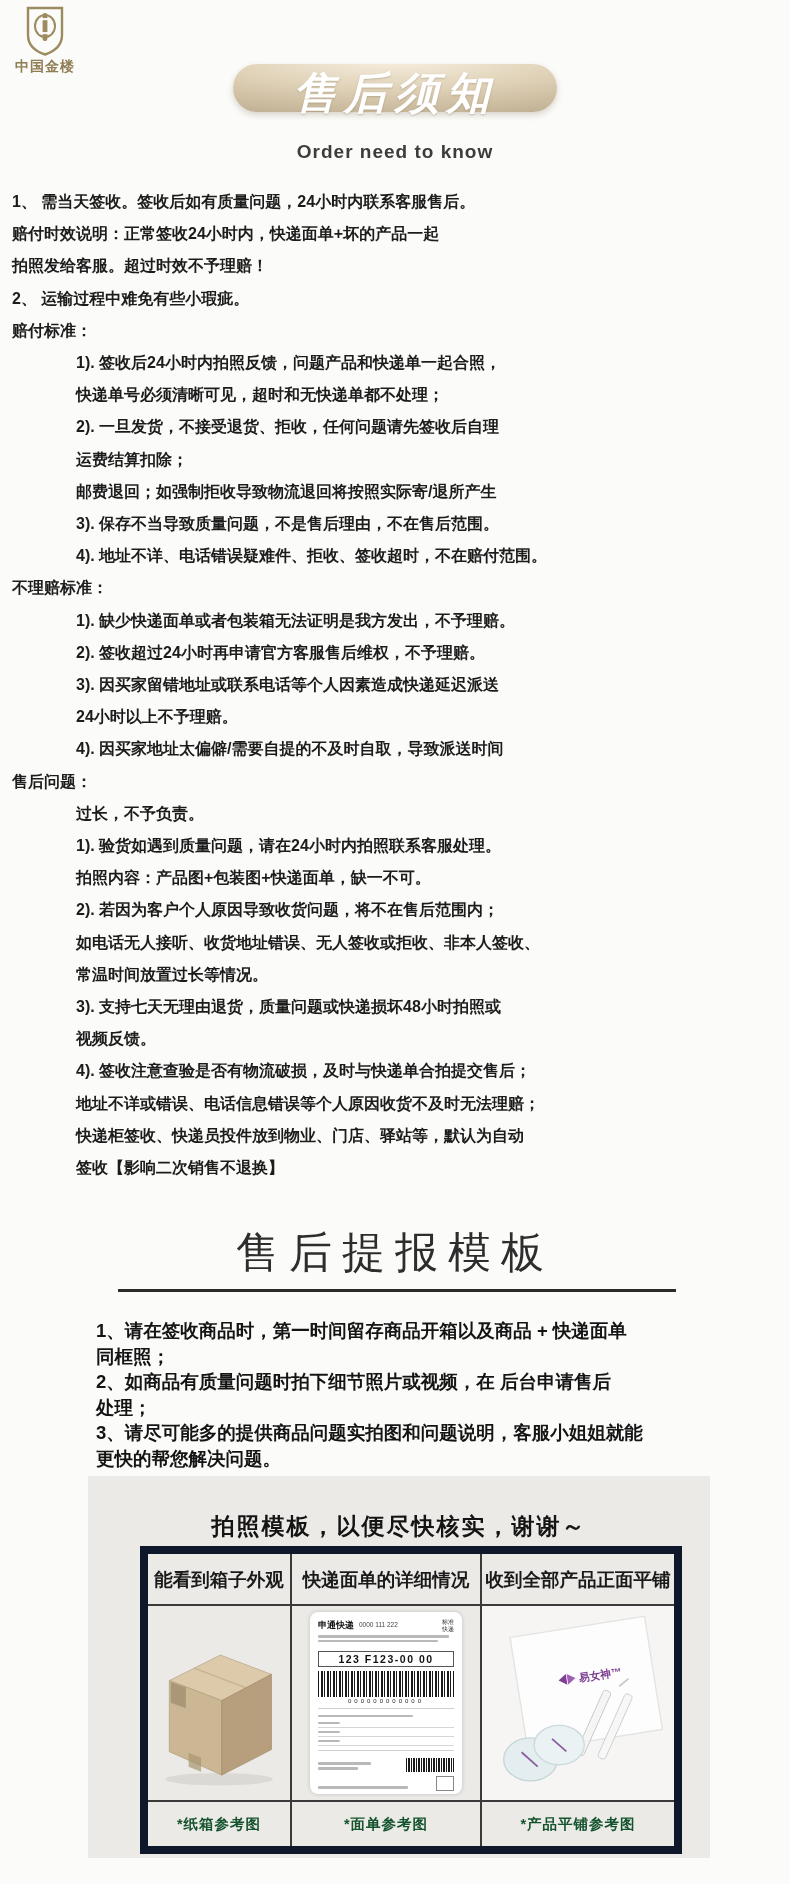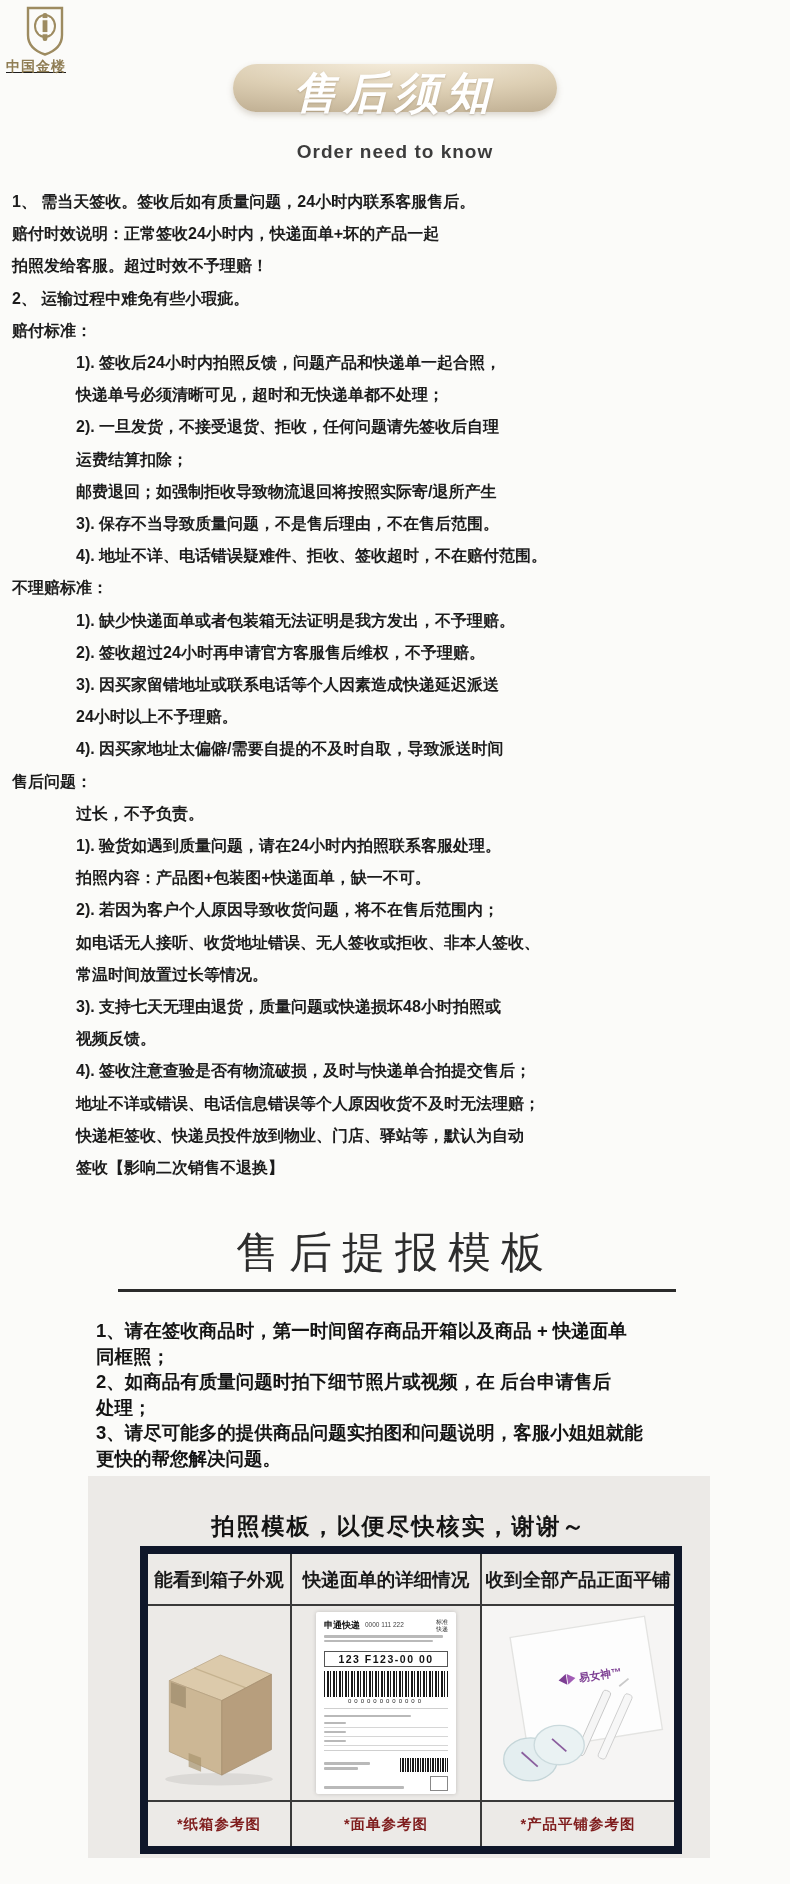--- a/index.html
+++ b/index.html
@@ -3,21 +3,21 @@
 <meta charset="utf-8">
 <style>
   html,body{margin:0;padding:0;}
   body{
     width:790px;height:1884px;position:relative;overflow:hidden;
     background:#fbfbf9;
     font-family:"Liberation Sans","DejaVu Sans",sans-serif;
     color:#1d1d1d;
   }
   
-  .brand{position:absolute;top:6px;left:6px;width:78px;text-decoration:underline;}
+  .brand{position:absolute;top:6px;left:6px;width:78px;text-align:center;}
   .brand svg{display:block;margin:0 auto;}
   .brand-name{margin-top:2px;font-size:14px;letter-spacing:1px;color:#8f7d54;font-weight:600;}
   
   .pill{
     position:absolute;top:64px;left:50%;transform:translateX(-50%);
     width:324px;height:48px;border-radius:34px;
     background:radial-gradient(130% 150% at 50% -10%, #f7efdf 0%, #ddcfb4 45%, #b2a083 100%);
     box-shadow:0 3px 6px rgba(120,100,70,.25);
     display:flex;align-items:flex-start;justify-content:center;font-style:italic;
   }
@@ -40,24 +40,24 @@
   .panel-title{padding-top:20px;text-align:center;font-size:23px;font-weight:bold;
     color:#141414;letter-spacing:2px;margin-top:15px;}
   .ptable{position:absolute;top:70px;left:52px;width:526px;height:292px;
     border:8px solid #0f172a;display:grid;
     grid-template-columns:144px 190px 1fr;grid-template-rows:52px 1fr 44px;}
   .cell{border-right:2px solid #3a3a3a;border-bottom:2px solid #3a3a3a;
     display:flex;align-items:center;justify-content:center;overflow:hidden;}
   .cell.last-col{border-right:none;}
   .cell.last-row{border-bottom:none;}
   .th{font-size:18.5px;font-weight:bold;color:#1a1a1a;}
-  .cap{font-size:14.5px;font-weight:bold;color:#7f1d1d;letter-spacing:1px;}
+  .cap{font-size:14.5px;font-weight:bold;color:#14532d;letter-spacing:1px;}
   .photo-white{background:#f6f5f4;}
   
-  .label-card{width:140px;height:182px;background:#ffffff;border-radius:2px;
+  .label-card{width:152px;height:182px;background:#ffffff;border-radius:8px;
     box-shadow:0 0 4px rgba(0,0,0,.18);padding:7px 8px;box-sizing:border-box;}
   .lab-row1{display:flex;align-items:flex-start;}
   .lab-courier{font-size:9px;font-weight:bold;color:#111;white-space:nowrap;}
   .lab-num{font-size:6.5px;color:#444;margin-left:5px;margin-top:2px;white-space:nowrap;}
   .lab-svc{margin-left:auto;text-align:right;font-size:6px;color:#333;line-height:7px;}
   .bar{height:2.5px;background:#b9b9b9;margin:2.2px 0;border-radius:1px;}
   .codebox{border:1px solid #555;margin-top:9px;text-align:center;
     font-size:10.5px;font-weight:bold;letter-spacing:1.5px;color:#111;padding:1px 0;white-space:nowrap;}
   .barcode{height:26px;margin-top:4px;
     background:repeating-linear-gradient(90deg,#191919 0 1px,transparent 1px 3px,#191919 3px 5px,transparent 5px 6px);}

